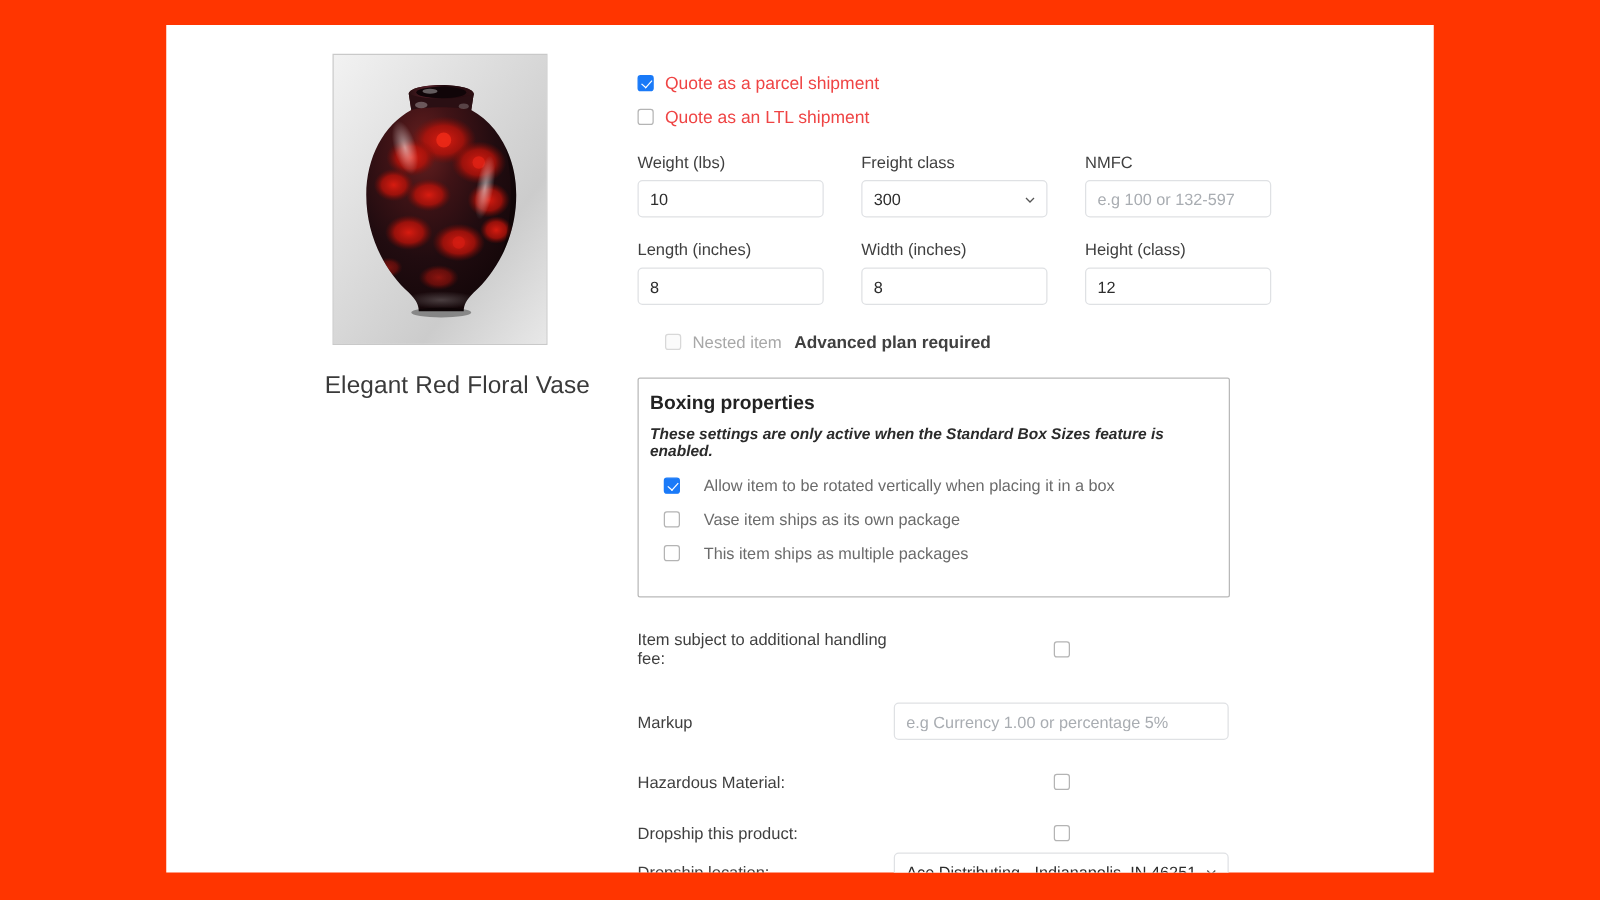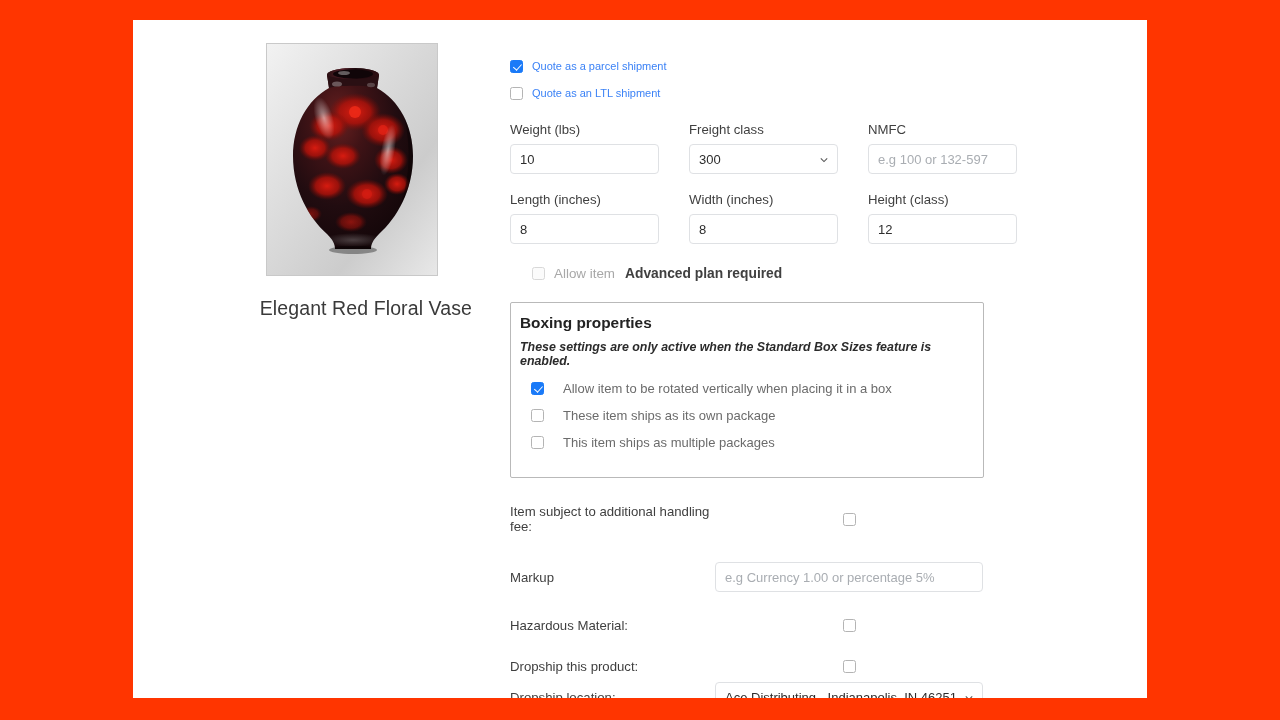--- a/index.html
+++ b/index.html
@@ -53,21 +53,21 @@
   
   .form-col {
     position: absolute;
     left: 377px; top: 35px;
     width: 600px;
     color: #3c3c3c;
   }
 
   .cb-row { display: flex; align-items: center; height: 22px; margin-bottom: 5px; }
   .cb-row .cb { margin-right: 9px; }
-  .cb-label { font-size: 11px; color: #3b82f6; }
+  .cb-label { font-size: 14px; color: #ef4444; }
 
   
   .cb {
     width: 13px; height: 13px;
     border: 1px solid #b4b4b4;
     border-radius: 2.5px;
     background: #fff;
     display: inline-block;
     flex: none;
     position: relative;
@@ -337,35 +337,35 @@
           <input class="inp" value="8" style="">
         </div>
         <div class="field">
           <span class="field-label">Height (class)</span>
           <input class="inp" value="12" style="">
         </div>
       </div>
 
       <div class="nested-row">
         <span class="cb disabled"></span>
-        <span class="nested-label">Allow item</span>
+        <span class="nested-label">Nested item</span>
         <span class="plan-required">Advanced plan required</span>
       </div>
 
       <div class="boxing">
         <h3>Boxing properties</h3>
         <div class="note">These settings are only active when the Standard Box Sizes feature is enabled.</div>
 
         <div class="cb-row">
           <span class="cb checked"></span>
           <span class="cb-label">Allow item to be rotated vertically when placing it in a box</span>
         </div>
         <div class="cb-row">
           <span class="cb"></span>
-          <span class="cb-label">These item ships as its own package</span>
+          <span class="cb-label">Vase item ships as its own package</span>
         </div>
         <div class="cb-row">
           <span class="cb"></span>
           <span class="cb-label">This item ships as multiple packages</span>
         </div>
       </div>
 
       <div class="bot-row">
         <span class="bot-label">Item subject to additional handling fee:</span>
         <span class="bot-right">

